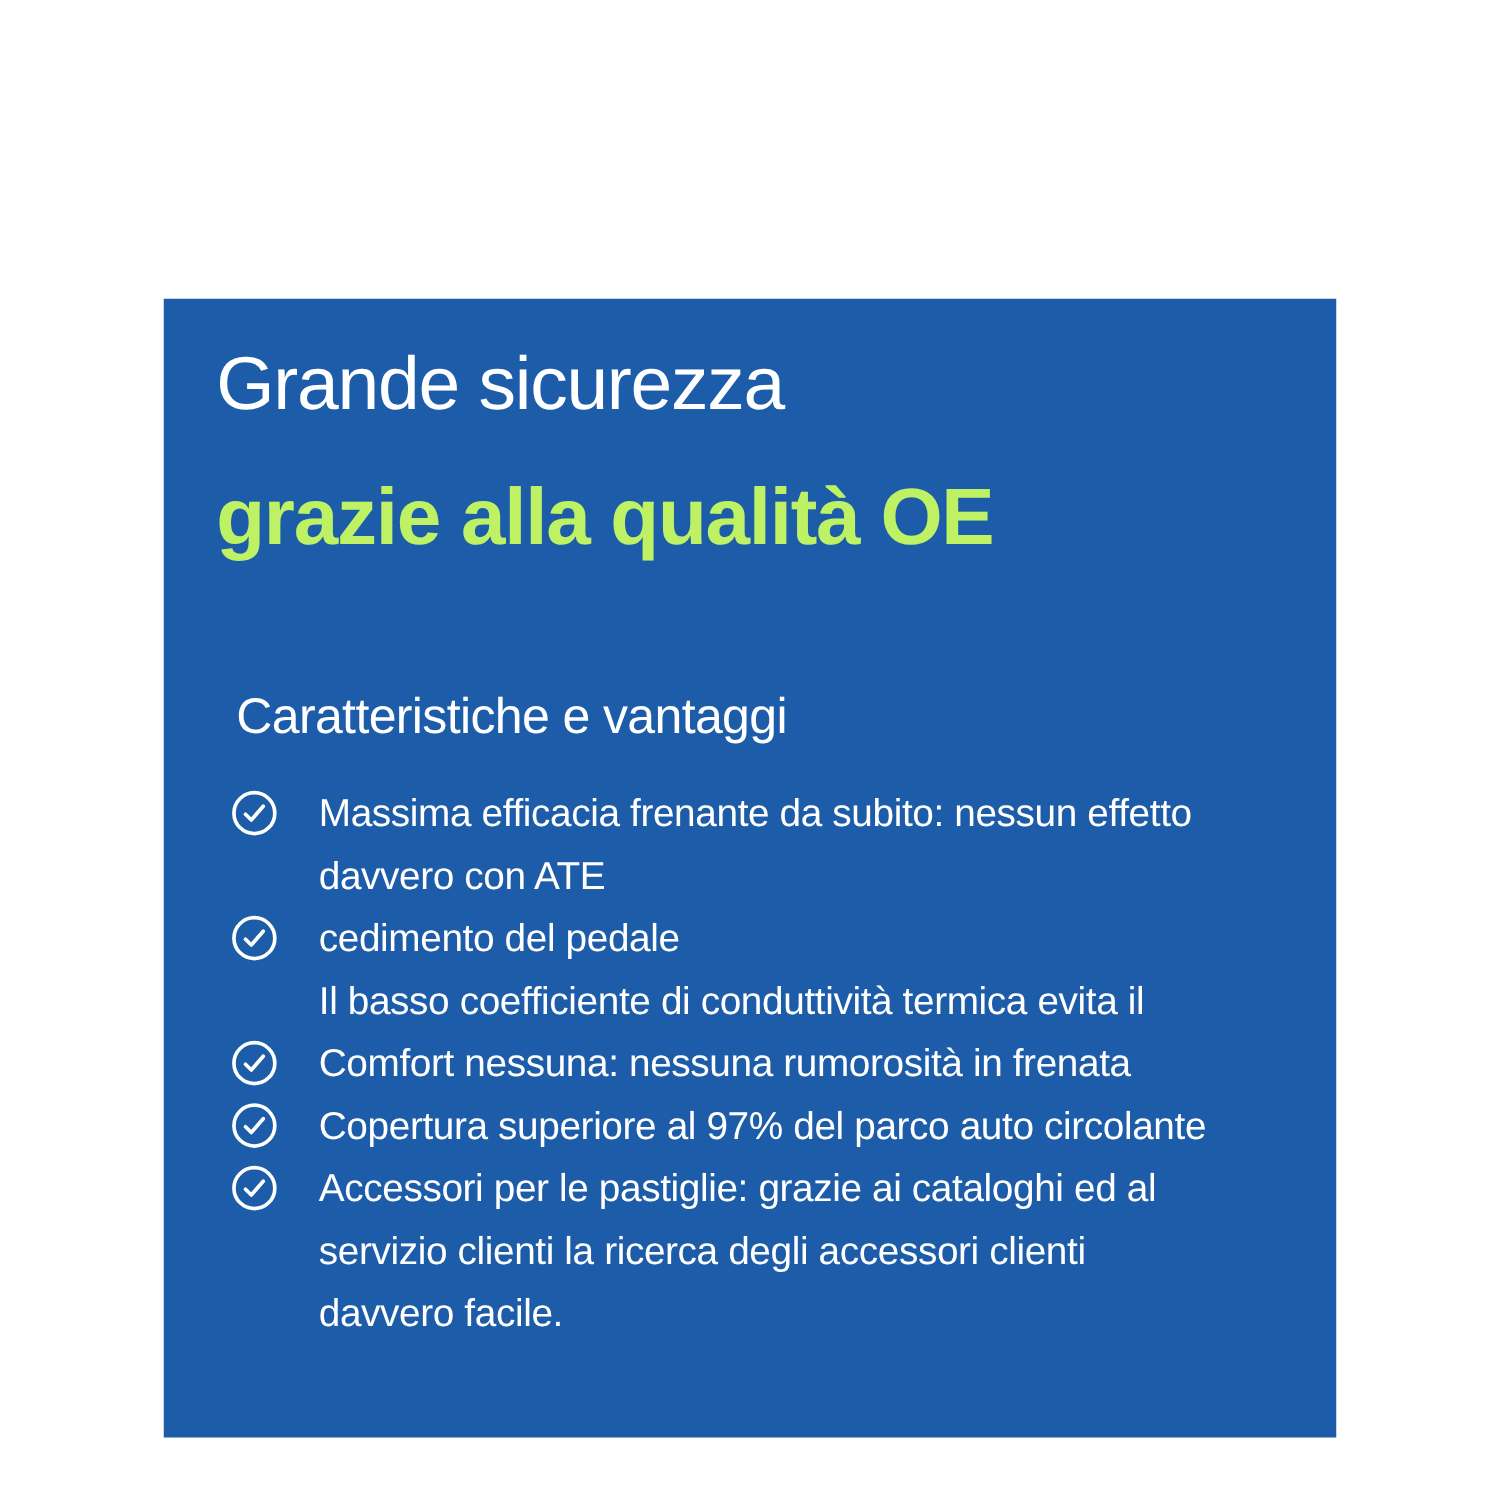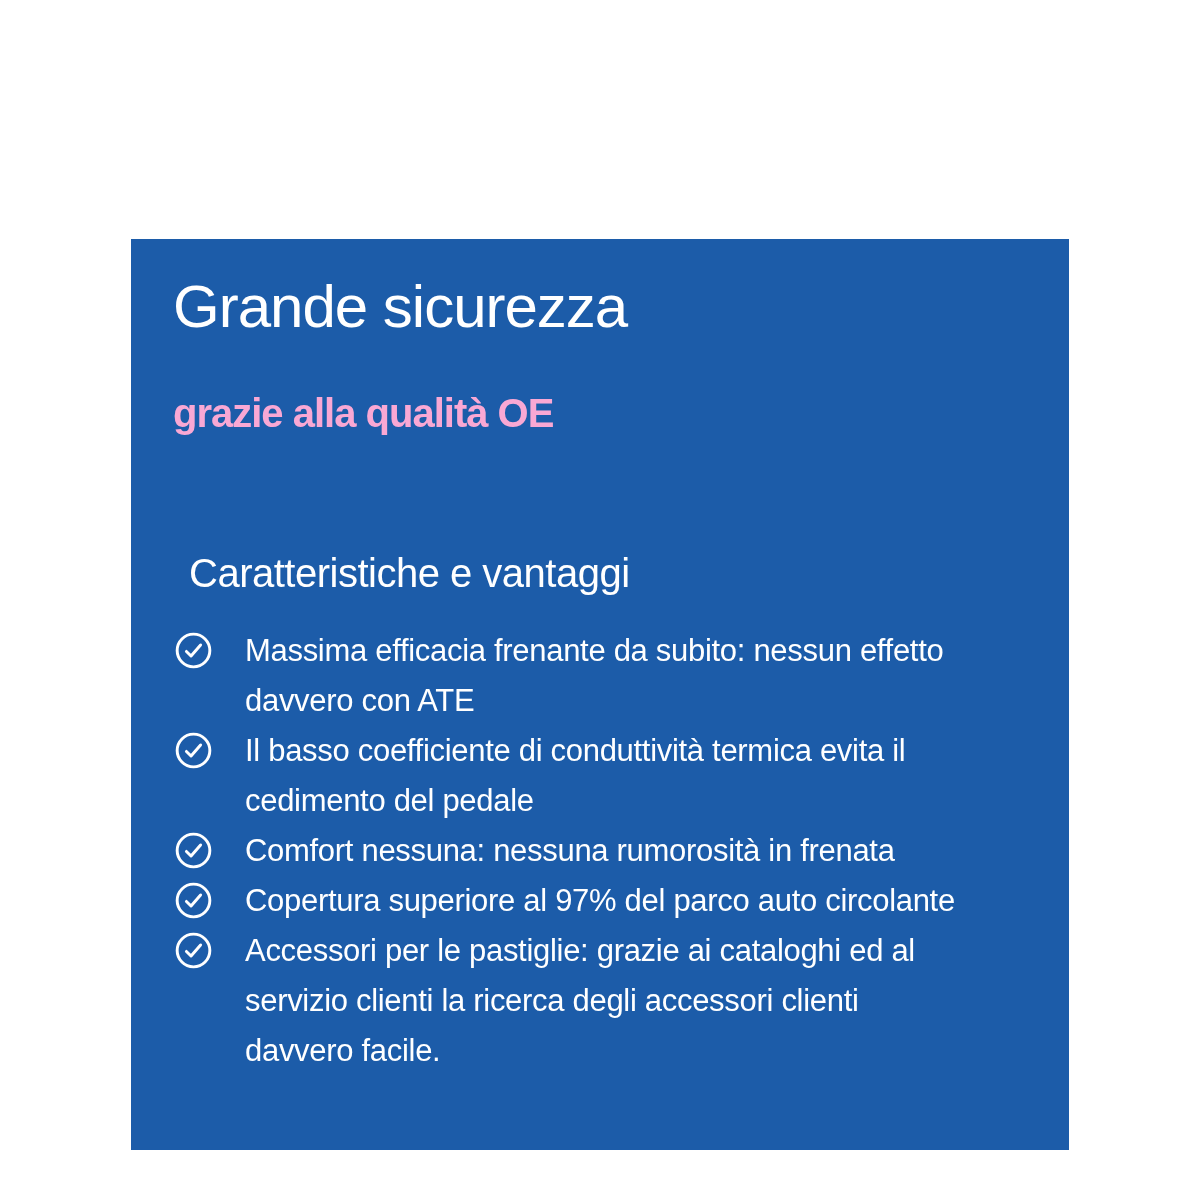--- a/index.html
+++ b/index.html
@@ -35,38 +35,38 @@
     margin-top: 33px;
     font-size: 60px;
     line-height: 69px;
     font-weight: 300;
     letter-spacing: -1px;
     color: #ffffff;
   }
   .subtitle {
     margin: 0;
     margin-top: 40px;
-    font-size: 40px;
+    font-size: 64px;
     line-height: 64px;
     font-weight: 700;
     letter-spacing: -1px;
-    color: #f9a8d4;
+    color: #bef264;
   }
   .section-heading {
     margin: 16px;
     margin-top: 105px;
     font-size: 40px;
     line-height: 46px;
     font-weight: 400;
     letter-spacing: -0.5px;
     color: #ffffff;
   }
   ul.features {
     list-style: none;
-    margin: 2px;
+    margin: 12px;
     margin-top: 30px;
     padding: 0;
   }
   ul.features li {
     position: relative;
     padding-left: 70px;
     font-size: 31px;
     line-height: 50px;
     font-weight: 400;
     letter-spacing: -0.3px;
@@ -115,22 +115,22 @@
           <div class="feature-line">davvero con ATE</div>
         </li>
 
         <li>
           <span class="check-icon">
             <svg viewBox="0 0 24 24" fill="none" xmlns="http://www.w3.org/2000/svg">
               <circle cx="12" cy="12" r="10.6" stroke="#ffffff" stroke-width="1.9"></circle>
               <path d="M7.4 12.6 L10.4 15.6 L16.6 8.4" stroke="#ffffff" stroke-width="1.9" stroke-linecap="round" stroke-linejoin="round"></path>
             </svg>
           </span>
+          <div class="feature-line">cedimento del pedale</div>
           <div class="feature-line">Il basso coefficiente di conduttività termica evita il</div>
-          <div class="feature-line">cedimento del pedale</div>
         </li>
 
         <li>
           <span class="check-icon">
             <svg viewBox="0 0 24 24" fill="none" xmlns="http://www.w3.org/2000/svg">
               <circle cx="12" cy="12" r="10.6" stroke="#ffffff" stroke-width="1.9"></circle>
               <path d="M7.4 12.6 L10.4 15.6 L16.6 8.4" stroke="#ffffff" stroke-width="1.9" stroke-linecap="round" stroke-linejoin="round"></path>
             </svg>
           </span>
           <div class="feature-line">Comfort nessuna: nessuna rumorosità in frenata</div>

